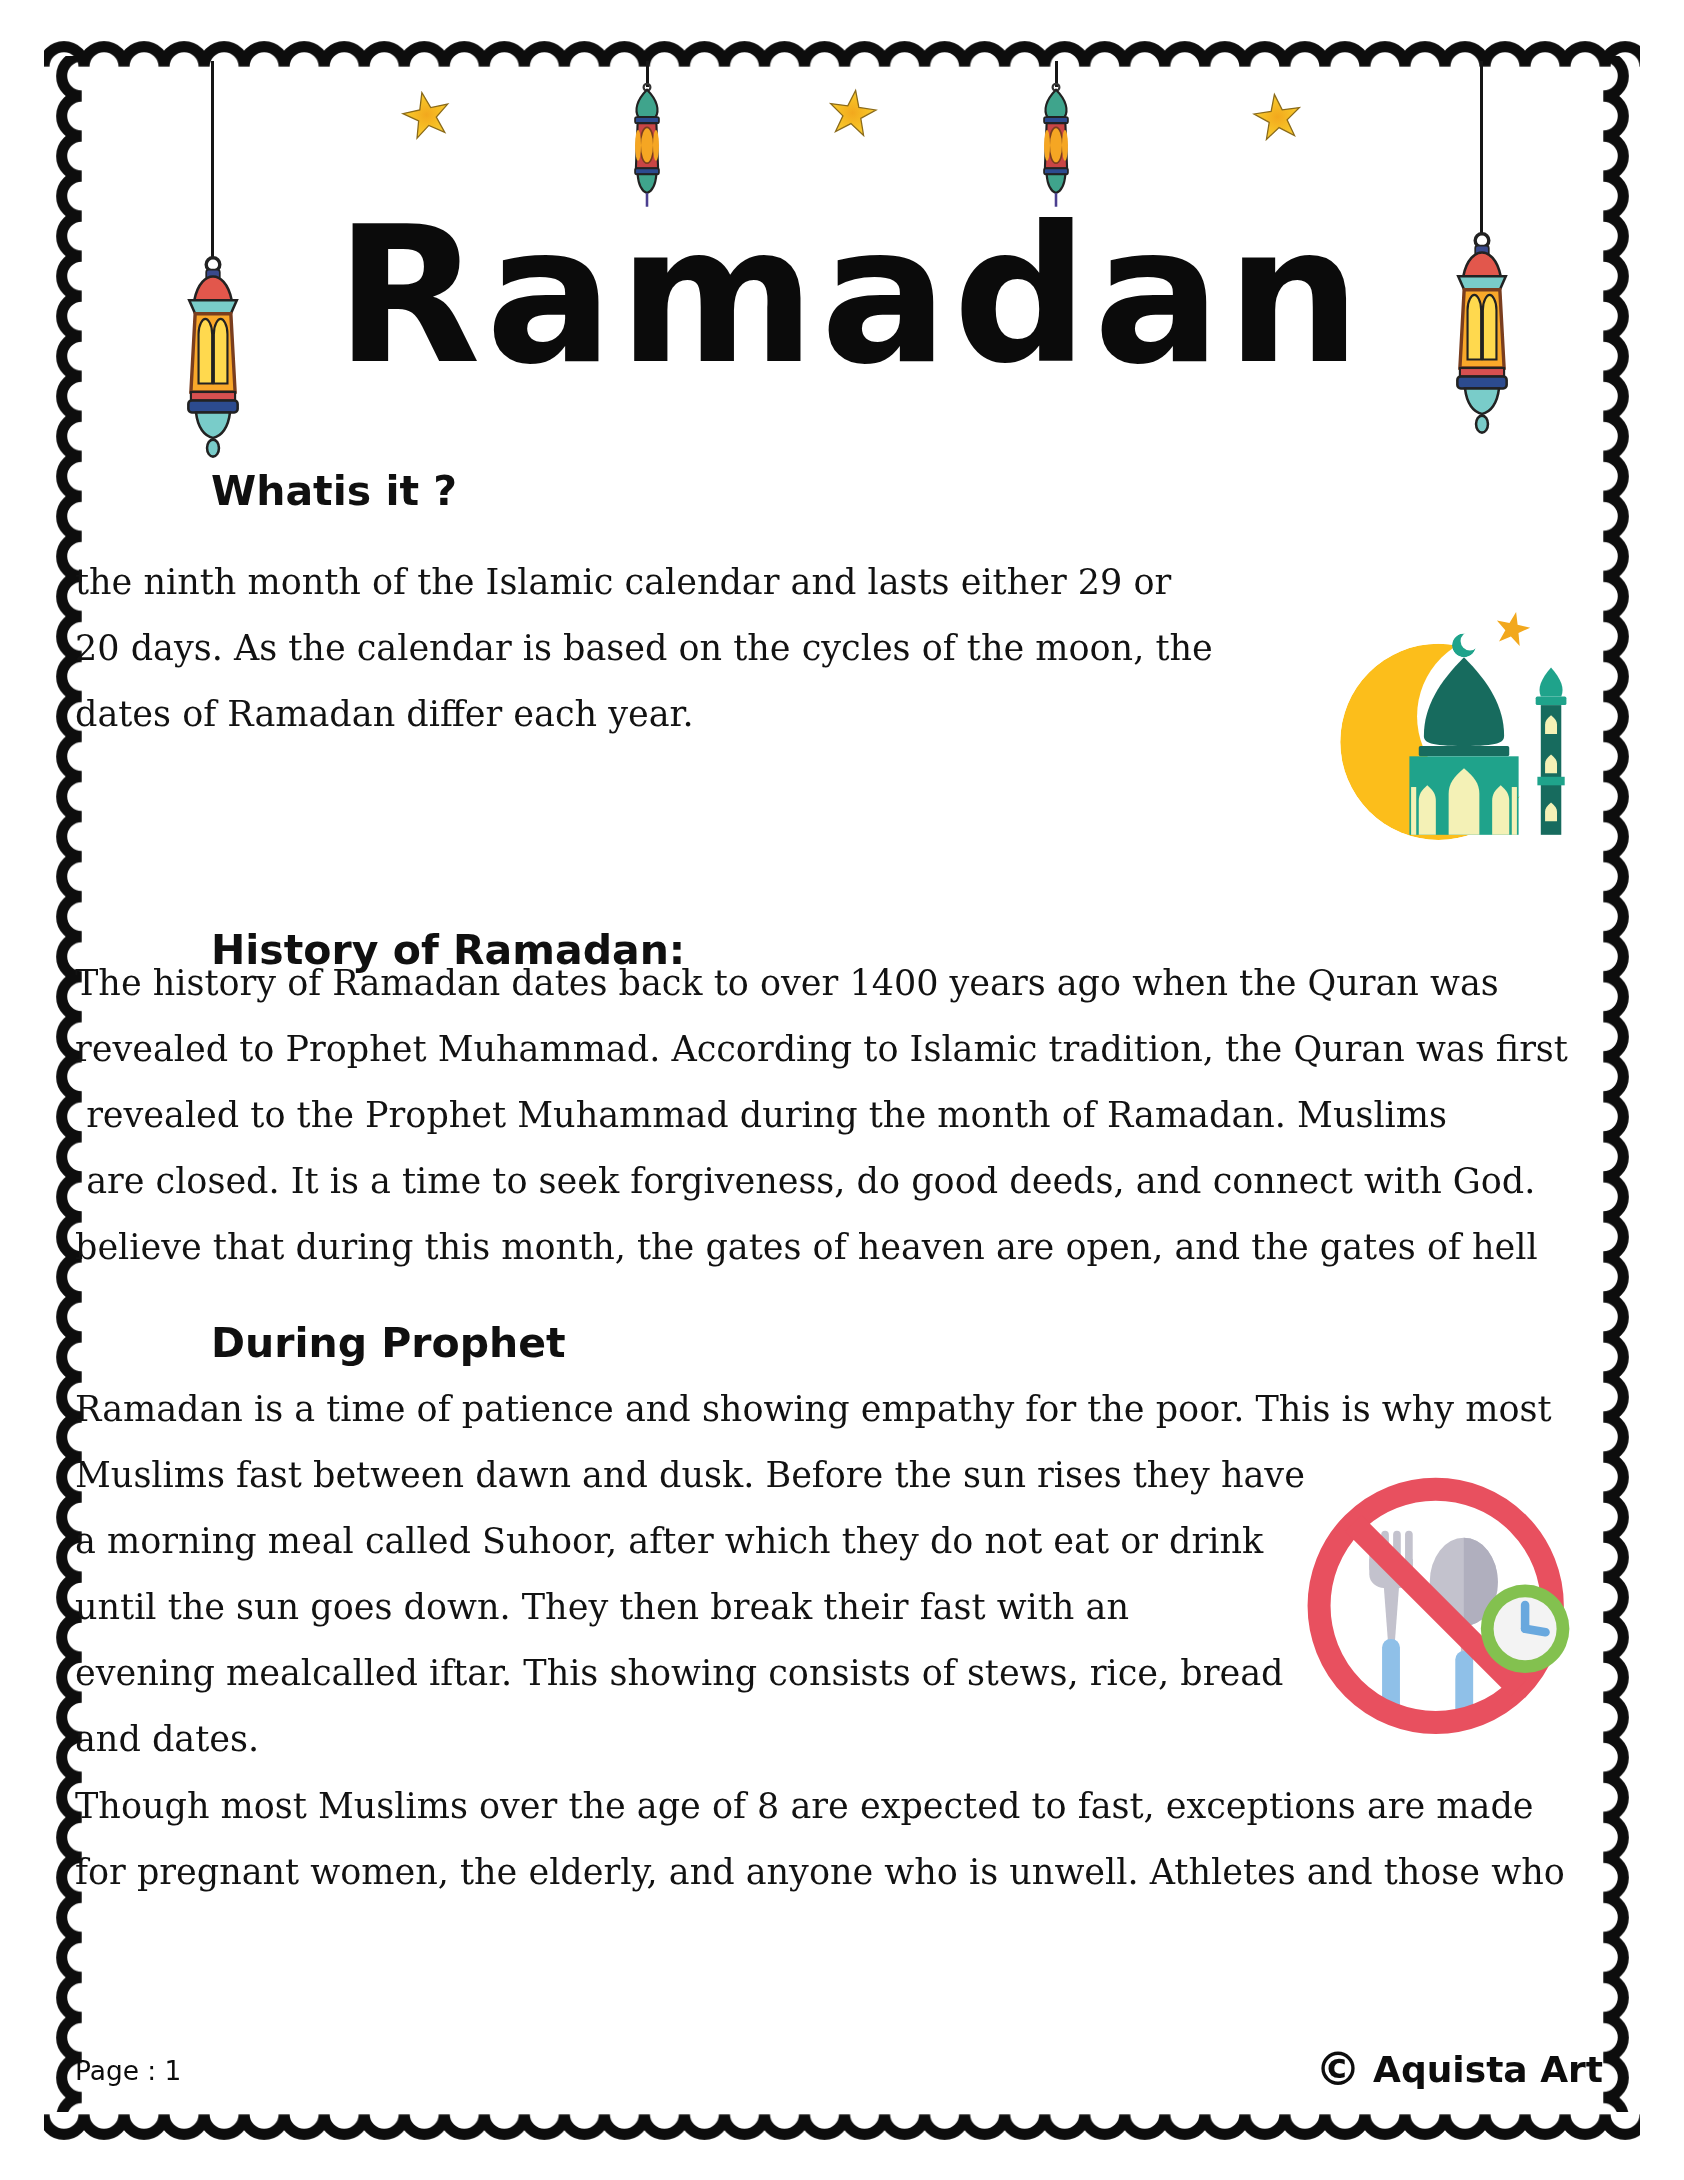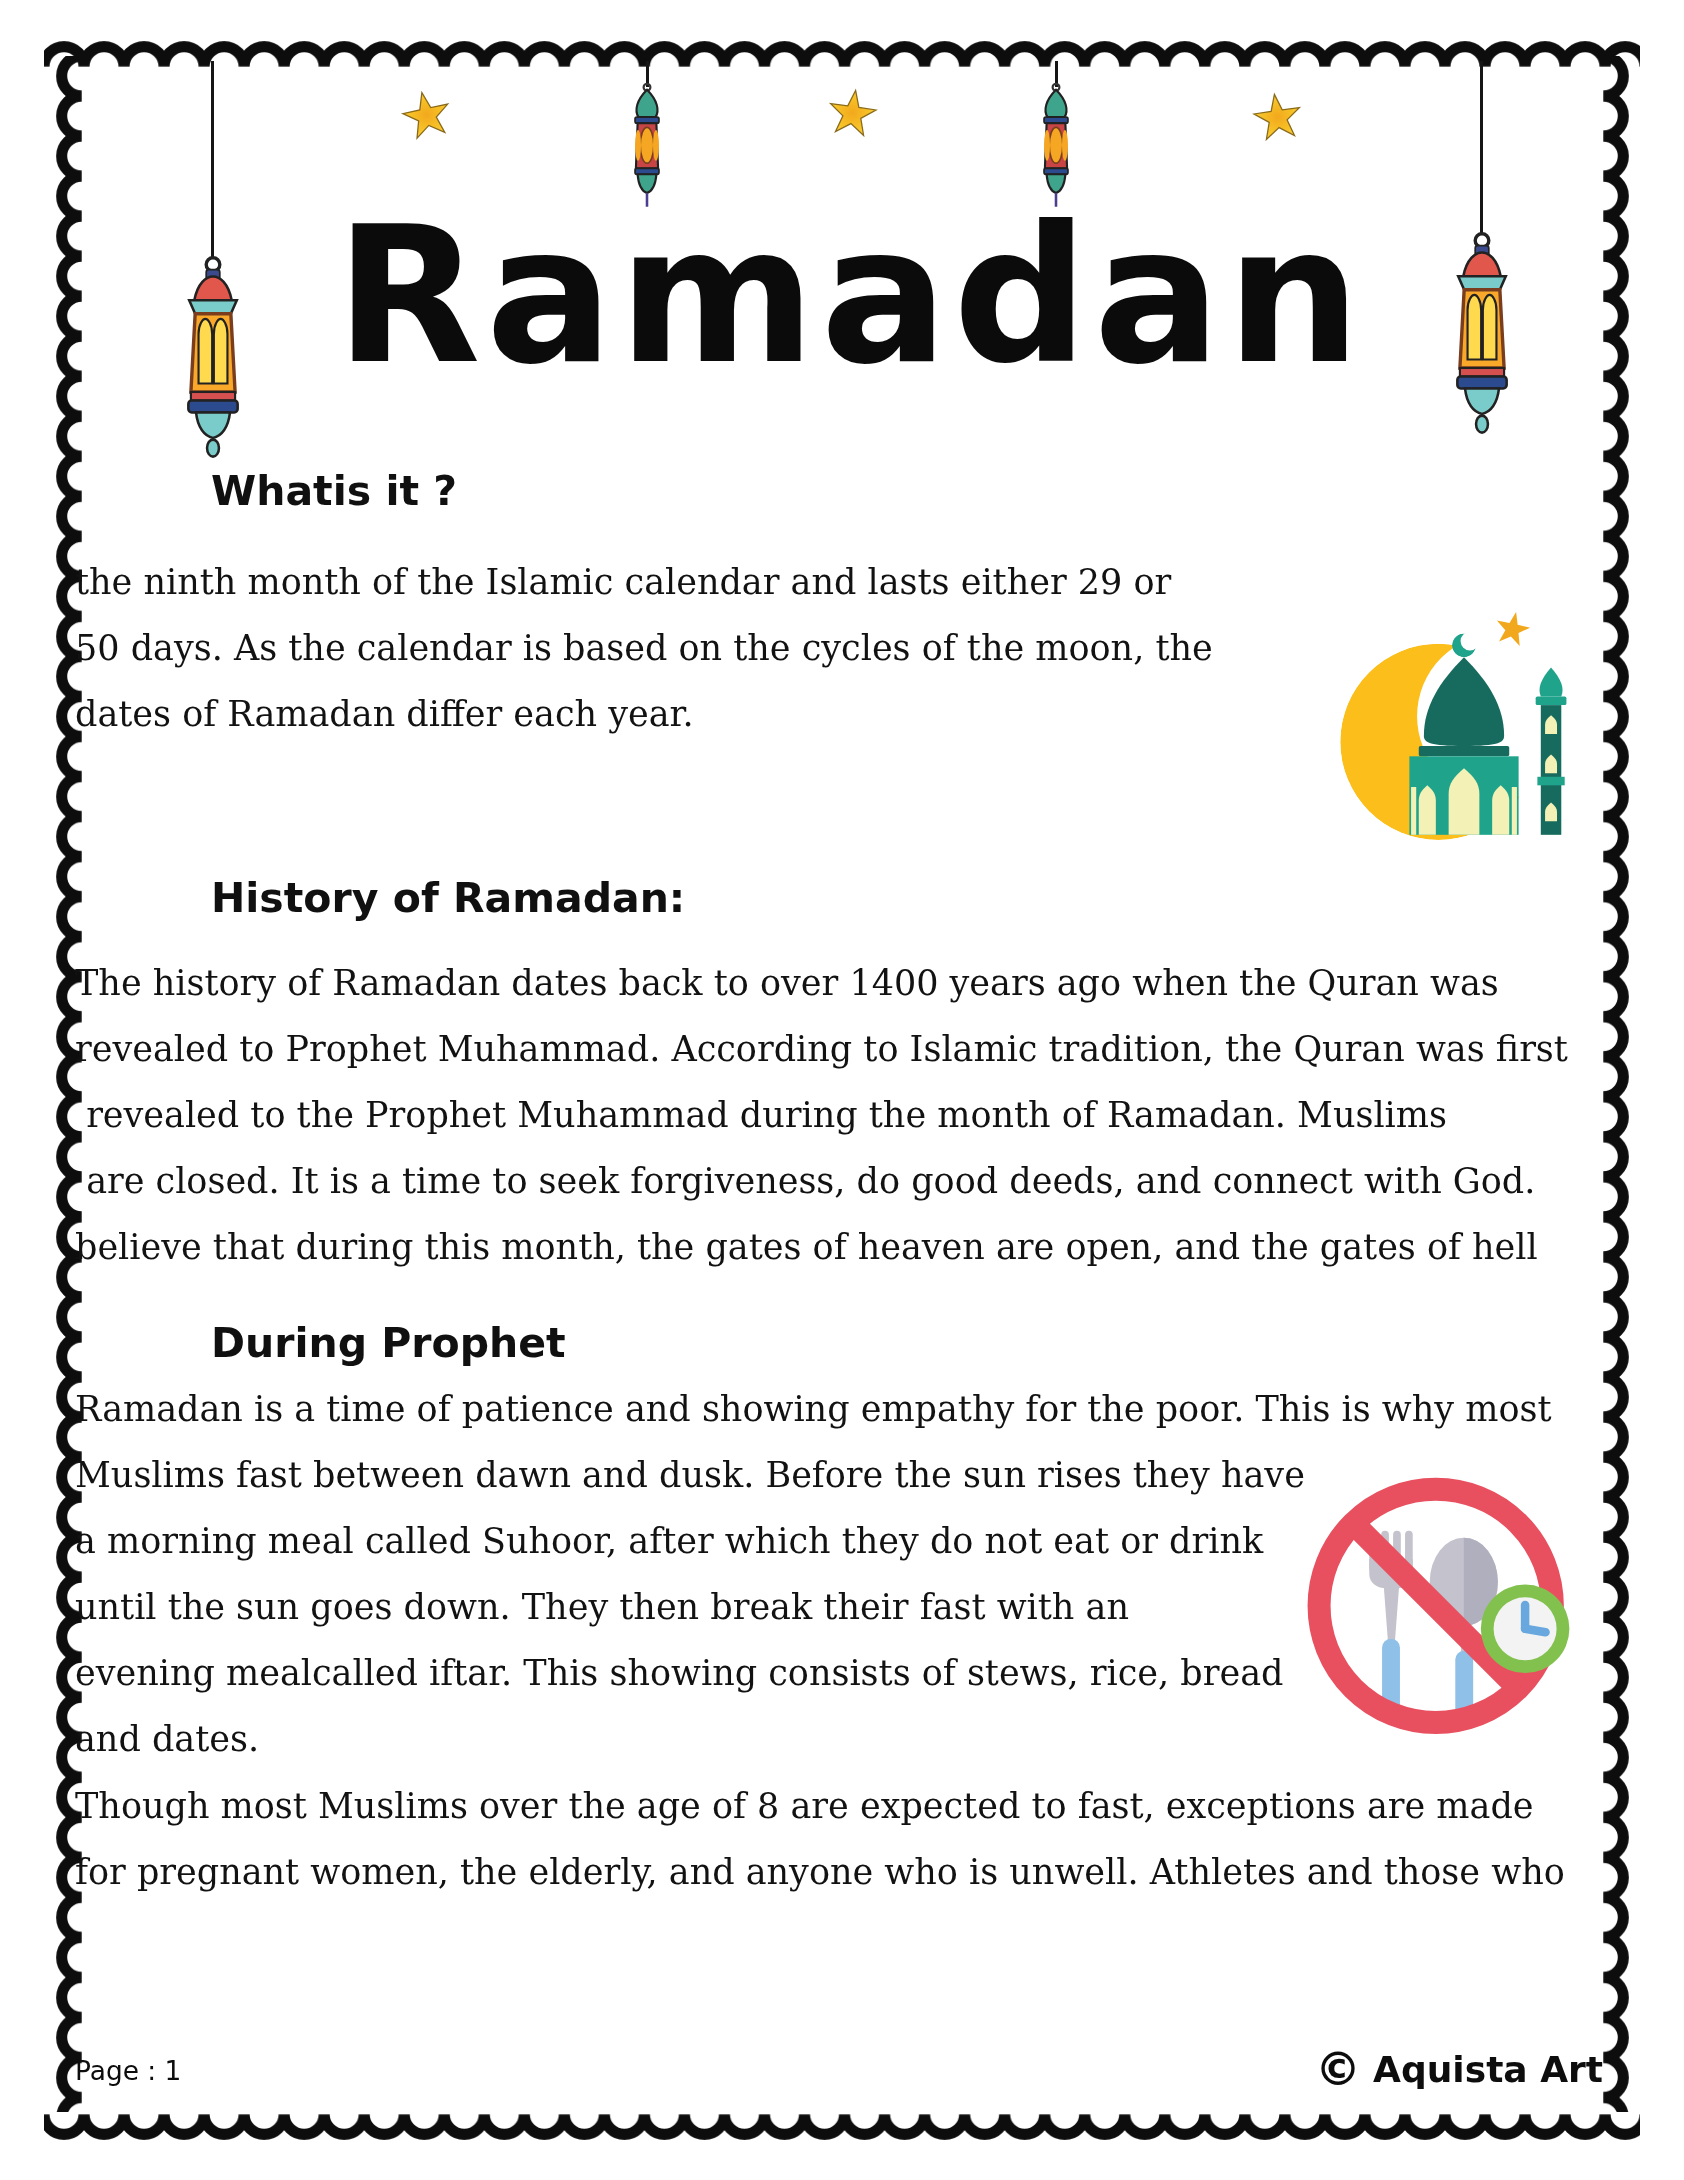--- a/index.html
+++ b/index.html
@@ -141,21 +141,21 @@
   </svg>
   <svg class="deco" style="left:1250px; top:89px; transform:rotate(-8deg);" width="55" height="55" viewBox="0 0 64 64">
     <use href="#gold-star"></use>
   </svg>
 
   <div class="title">Ramadan</div>
 
   <div class="heading" style="top:467px;">Whatis it ?</div>
   <div class="para" style="top:549px;">
     <div class="line">the ninth month of the Islamic calendar and lasts either 29 or</div>
-    <div class="line">50 days. As the calendar is based on the cycles of the moon, the</div>
+    <div class="line">20 days. As the calendar is based on the cycles of the moon, the</div>
     <div class="line">dates of Ramadan differ each year.</div>
   </div>
 
   <svg class="deco" style="left:1336px; top:601px;" width="256" height="256" viewBox="0 0 300 300">
     <defs>
       <mask id="crescentMask">
         <circle cx="120" cy="165" r="115" fill="#ffffff"></circle>
         <circle cx="192" cy="135" r="97" fill="#000000"></circle>
       </mask>
       <mask id="domeCrescentMask">
@@ -176,21 +176,21 @@
     <rect x="206" y="218" width="6" height="56" fill="#F4F1B6"></rect>
     <path d="M252,78 C240,92 236,102 240,112 L264,112 C268,102 264,92 252,78 Z" fill="#1FA38B"></path>
     <rect x="234" y="112" width="36" height="10" rx="2" fill="#1FA38B"></rect>
     <rect x="240" y="122" width="24" height="152" fill="#176B5E"></rect>
     <rect x="236" y="206" width="32" height="10" fill="#1FA38B"></rect>
     <path d="M252,134 C247,138 245,141 245,145 L245,156 L259,156 L259,145 C259,141 257,138 252,134 Z" fill="#F4F1B6"></path>
     <path d="M252,180 C247,184 245,187 245,191 L245,202 L259,202 L259,191 C259,187 257,184 252,180 Z" fill="#F4F1B6"></path>
     <path d="M252,236 C247,240 245,243 245,247 L245,258 L259,258 L259,247 C259,243 257,240 252,236 Z" fill="#F4F1B6"></path>
   </svg>
 
-  <div class="heading" style="top:874px;">History of Ramadan:</div>
+  <div class="heading" style="top:926px;">History of Ramadan:</div>
   <div class="para" style="top:950px;">
     <div class="line">The history of Ramadan dates back to over 1400 years ago when the Quran was</div>
     <div class="line">revealed to Prophet Muhammad. According to Islamic tradition, the Quran was first</div>
     <div class="line"> revealed to the Prophet Muhammad during the month of Ramadan. Muslims</div>
     <div class="line"> are closed. It is a time to seek forgiveness, do good deeds, and connect with God.</div>
     <div class="line">believe that during this month, the gates of heaven are open, and the gates of hell</div>
   </div>
 
   <div class="heading" style="top:1319px;">During Prophet</div>
   <div class="para" style="top:1376px;">

